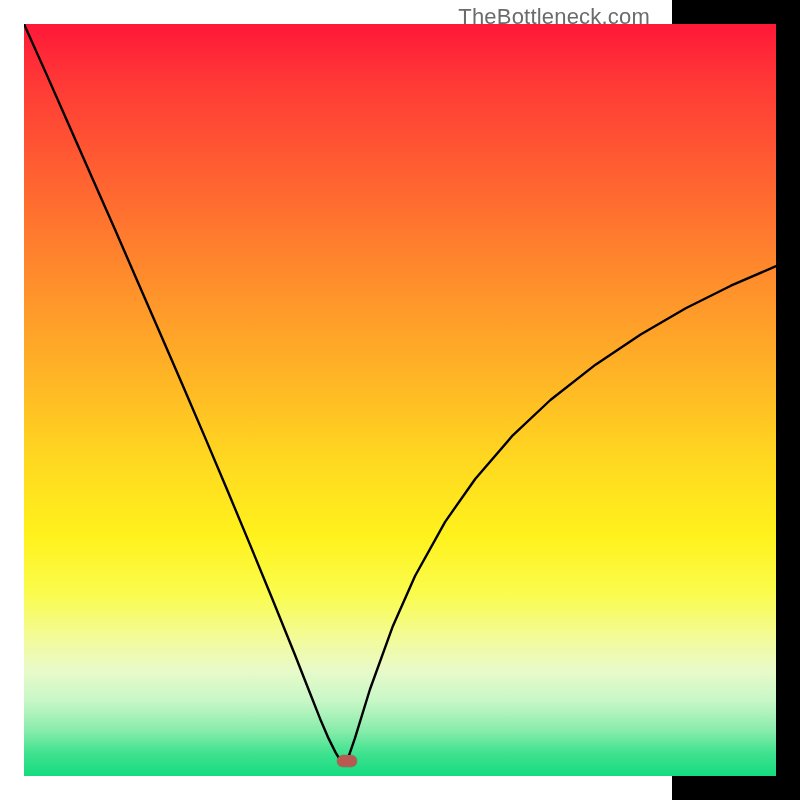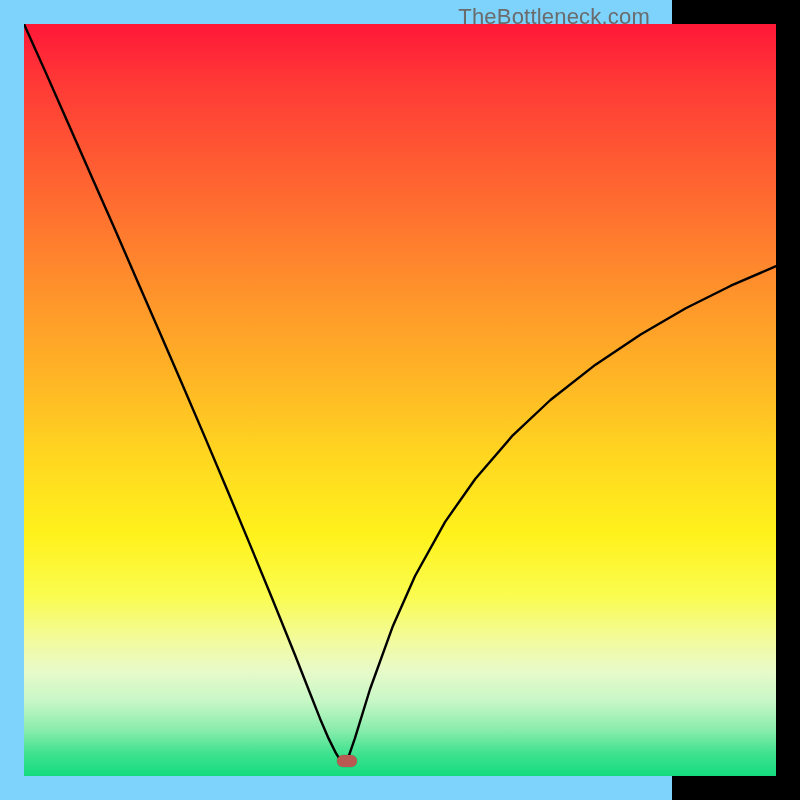--- a/index.html
+++ b/index.html
@@ -1,21 +1,21 @@
 <!DOCTYPE html>
 <html><head>
 <meta charset="utf-8">
 <style>
   * { margin: 0; padding: 0; box-sizing: border-box; }
   html, body { width: 800px; height: 800px; overflow: hidden; background: #000; }
   .frame {
     position: relative;
     width: 672px;
     height: 800px;
-    background: #7dd3fc;
+    background: #ffffff;
   }
   .watermark {
     position: absolute;
     top: 4px;
     right: 22px;
     font-family: Arial, Helvetica, sans-serif;
     font-size: 22px;
     color: #6b6b6b;
     letter-spacing: 0.2px;
     font-weight: 500;

